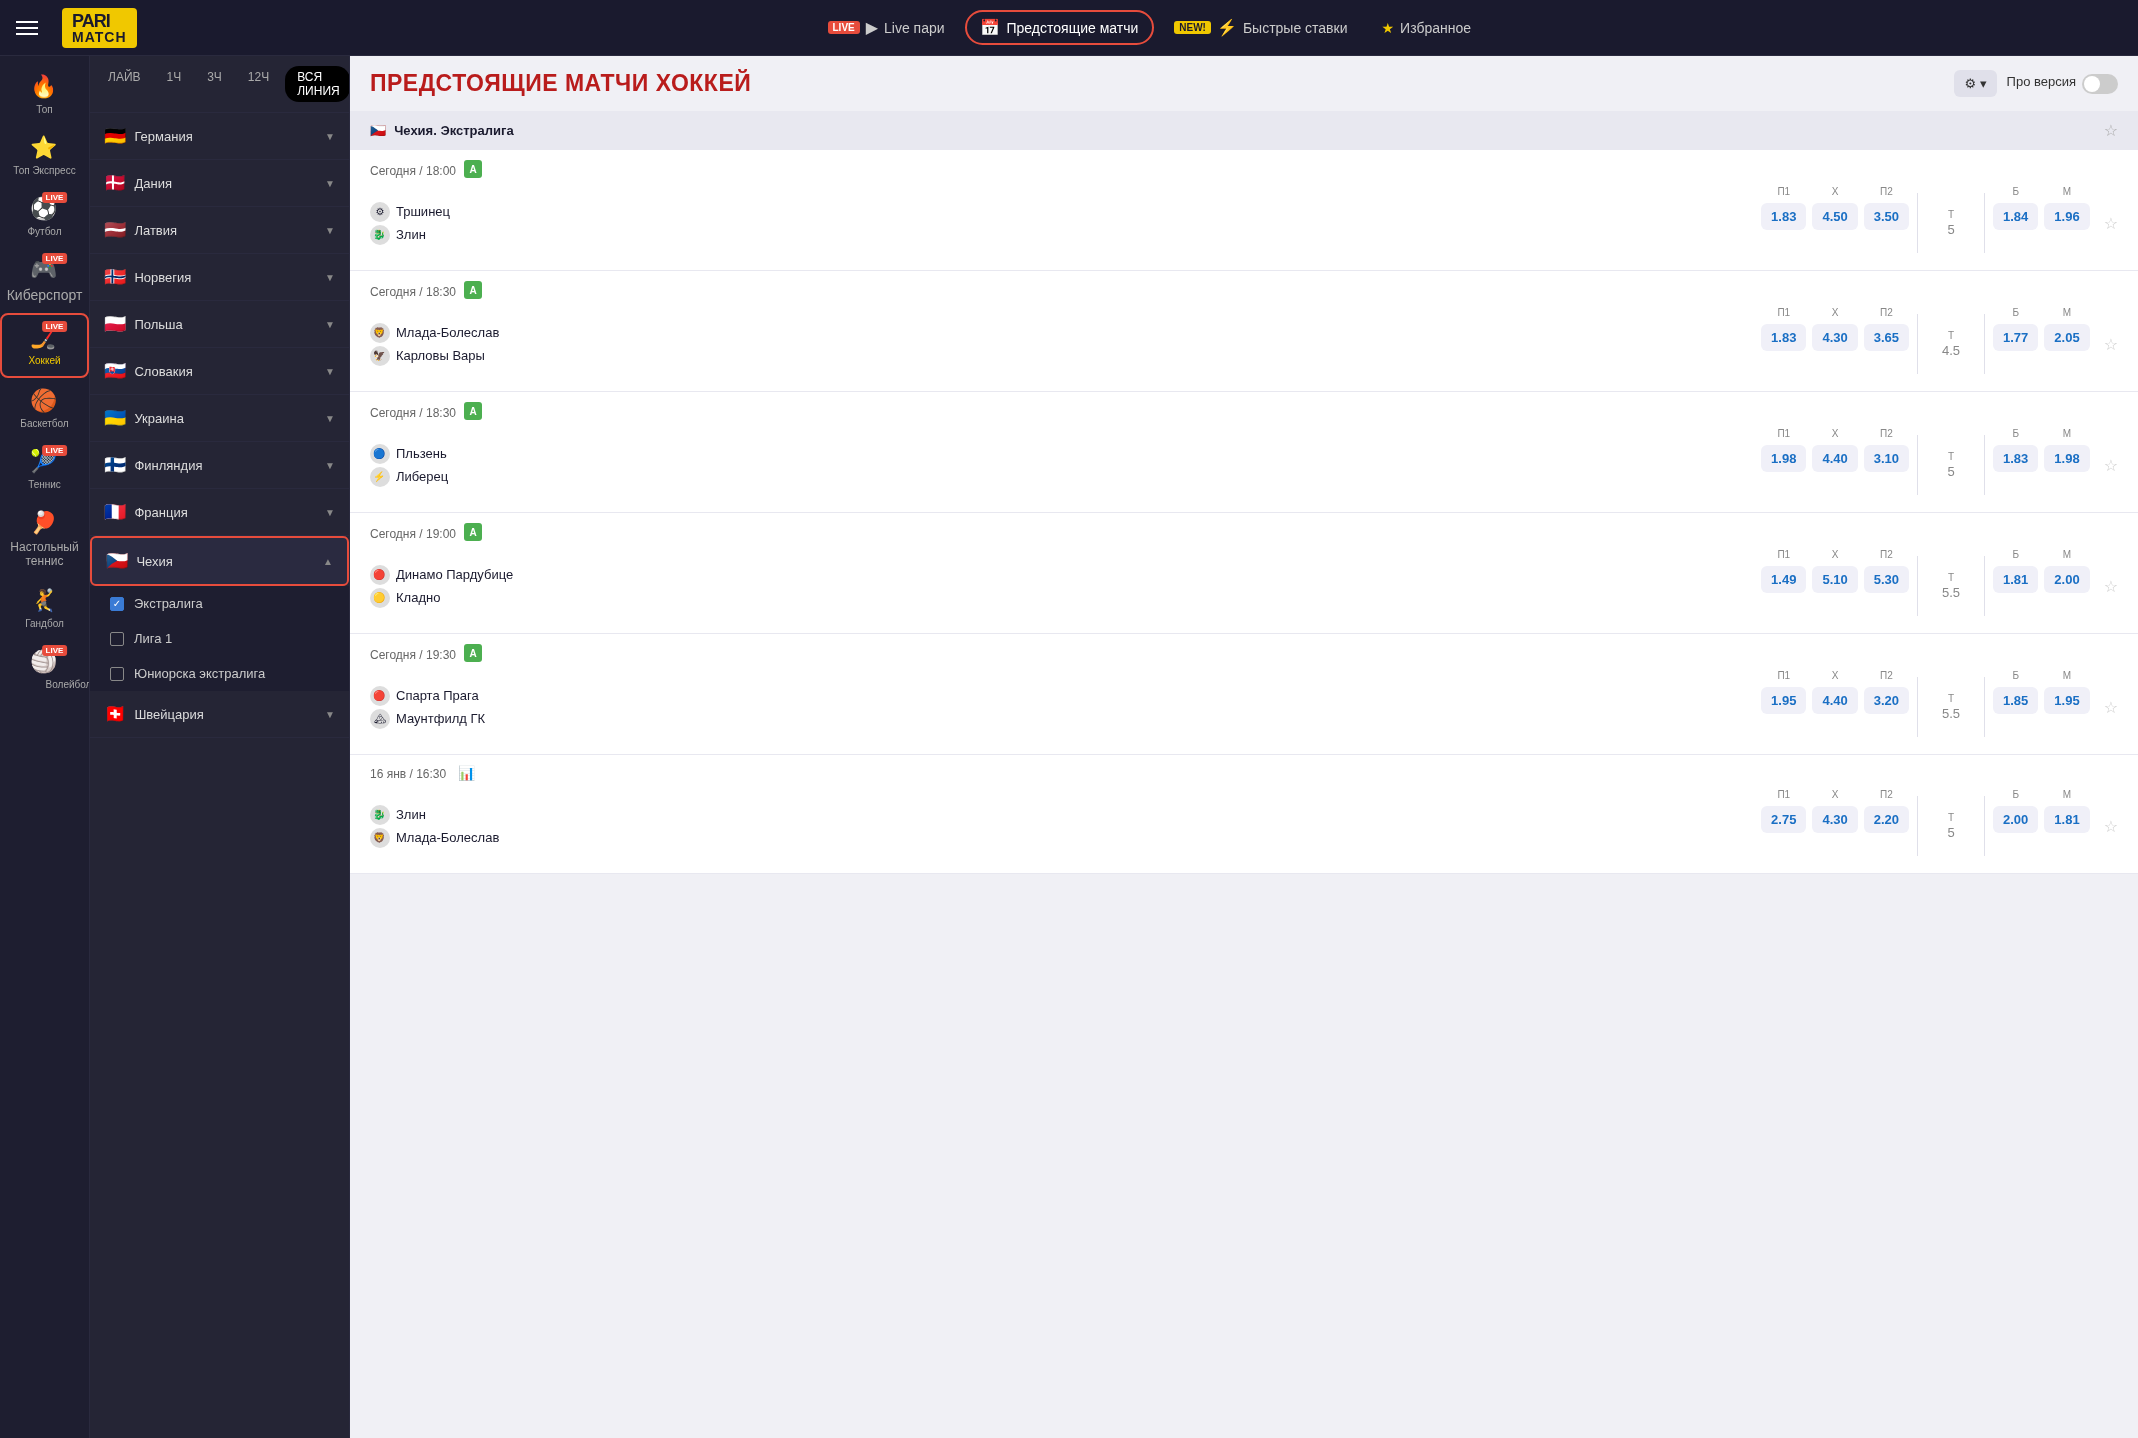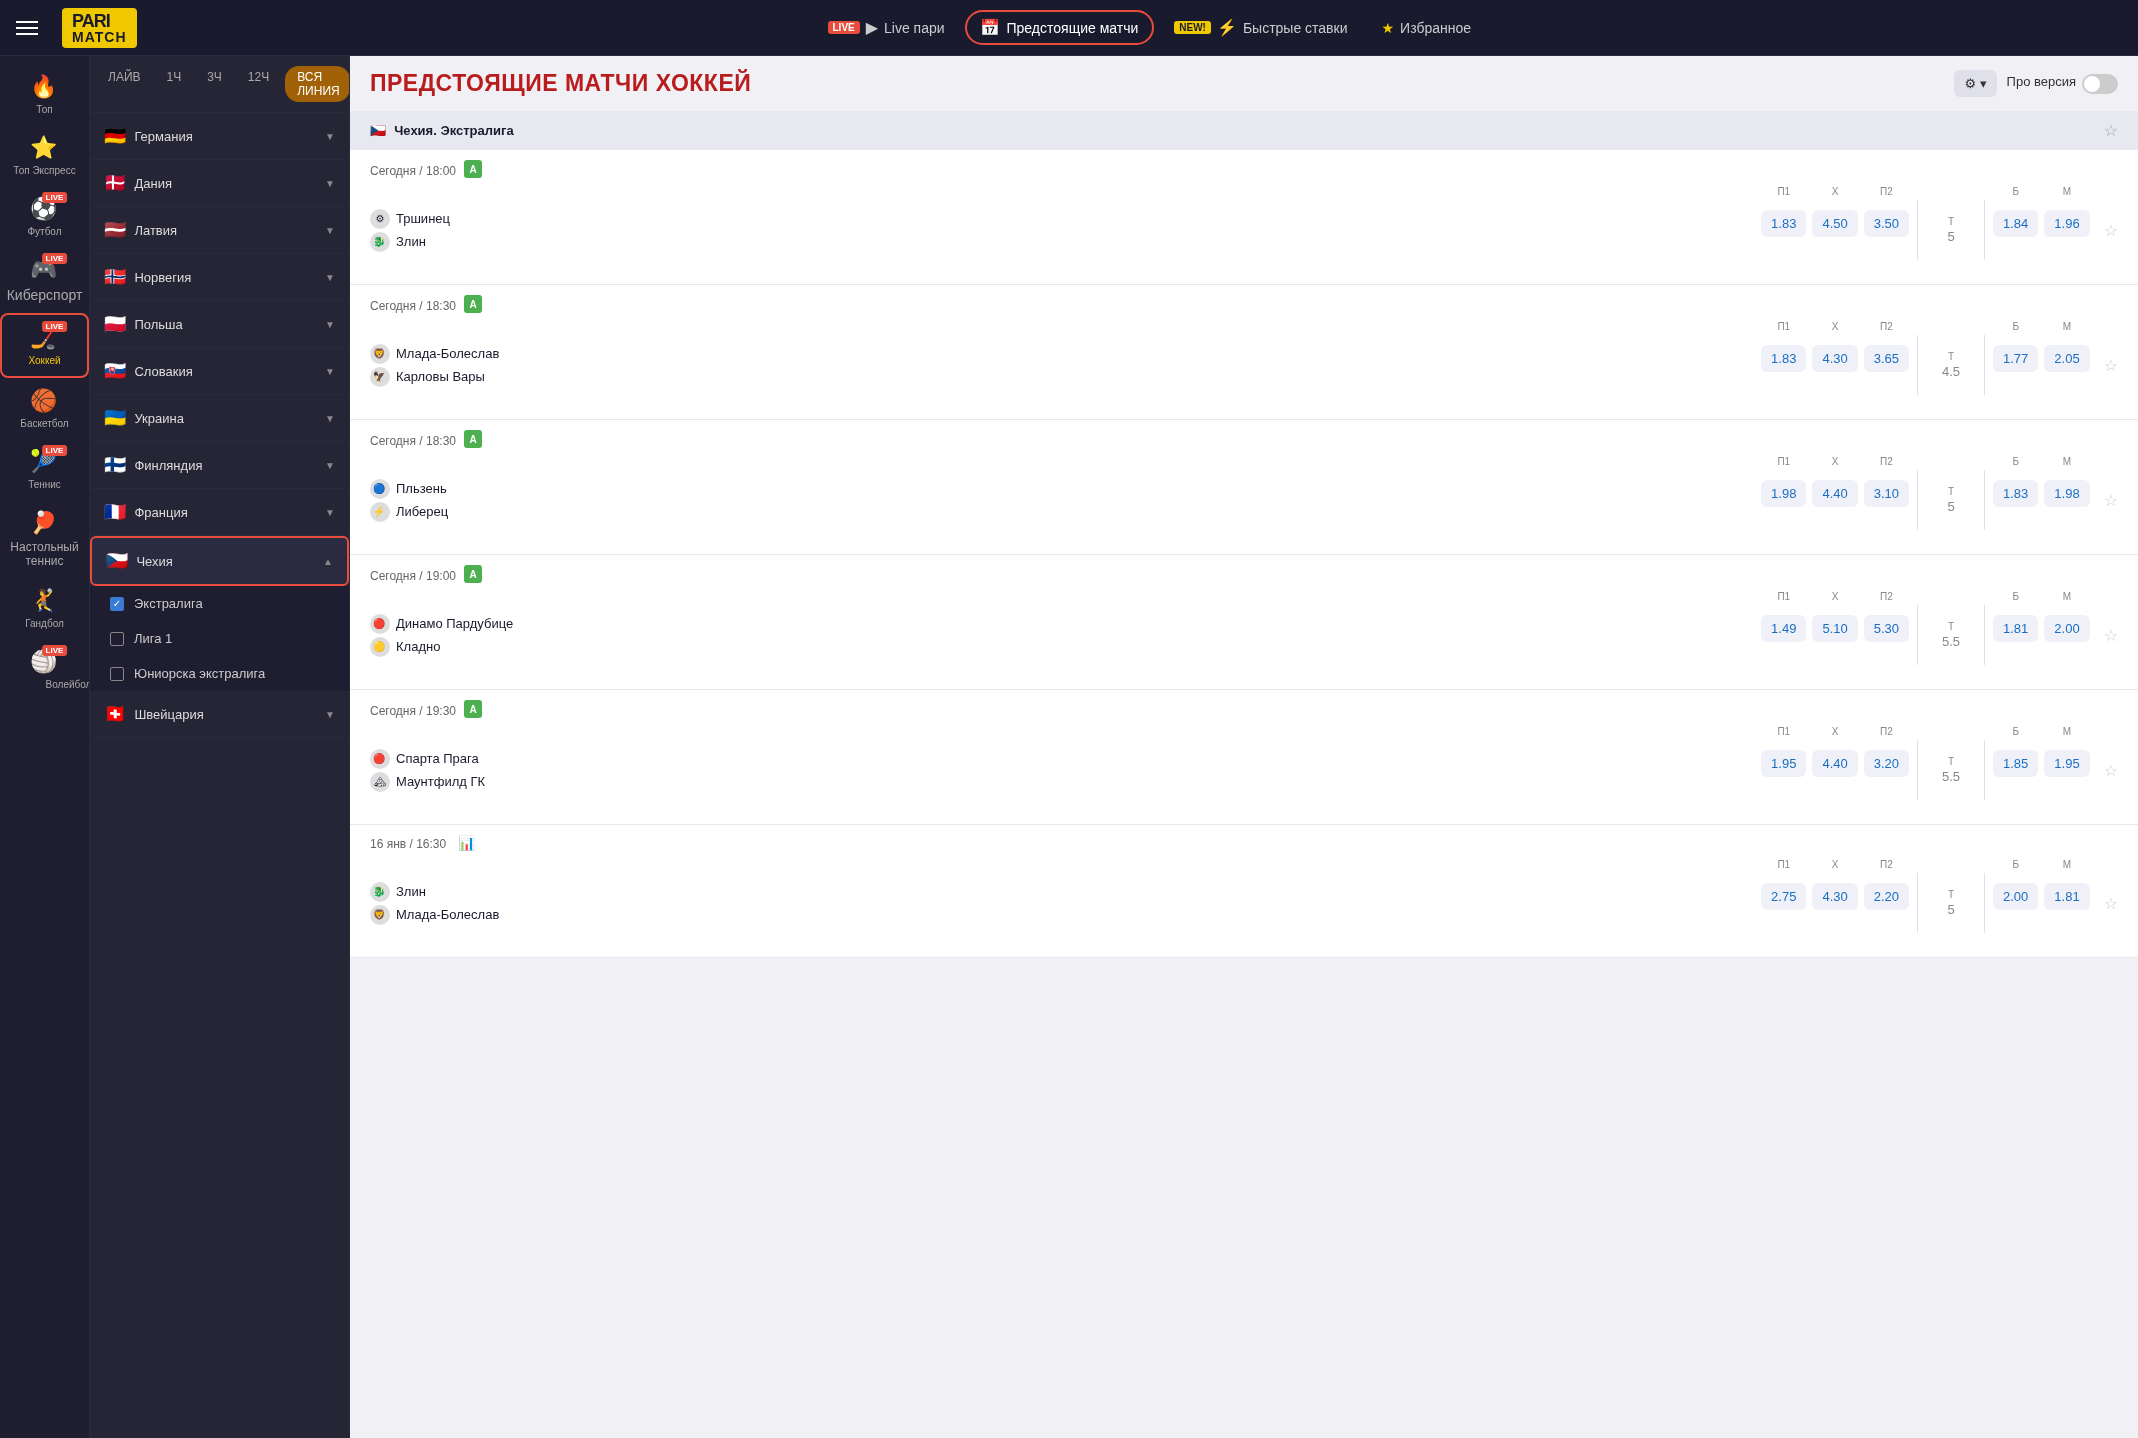--- a/index.html
+++ b/index.html
@@ -24,21 +24,21 @@
     .sidebar { width: 90px; background: #1e1e30; display: flex; flex-direction: column; align-items: center; padding: 8px 0; overflow-y: auto; flex-shrink: 0; border-right: 1px solid #2a2a3e; }
     .sidebar-item { display: flex; flex-direction: column; align-items: center; gap: 4px; padding: 10px 4px; width: 100%; cursor: pointer; color: #aaa; font-size: 11px; text-align: center; position: relative; }
     .sidebar-item.active-box { border: 2px solid #e74c3c; border-radius: 8px; color: #f0c800; }
     .sidebar-icon { font-size: 22px; }
     .live-dot { position: absolute; top: 6px; left: 50%; transform: translateX(-50%) translateX(10px); background: #e74c3c; color: #fff; font-size: 8px; font-weight: 700; padding: 1px 4px; border-radius: 3px; }
 
     
     .middle-panel { width: 260px; background: #252535; flex-shrink: 0; overflow-y: auto; border-right: 1px solid #2a2a3e; }
     .time-tabs { display: flex; padding: 10px 8px; gap: 6px; border-bottom: 1px solid #2a2a3e; }
     .time-tab { padding: 4px 10px; border-radius: 14px; font-size: 12px; cursor: pointer; color: #aaa; }
-    .time-tab.active { background: #a16207; color: #fff; padding-left: 12px; }
+    .time-tab.active { background: #000000; color: #fff; padding-left: 12px; }
     .country-item { display: flex; align-items: center; justify-content: space-between; padding: 12px 14px; cursor: pointer; font-size: 13px; color: #ddd; border-bottom: 1px solid #2a2a3e; }
     .country-item.expanded { background: #2a2a40; }
     .country-left { display: flex; align-items: center; gap: 8px; }
     .flag { font-size: 18px; }
     .chevron { font-size: 10px; color: #888; }
     .sub-items { background: #1e1e30; }
     .sub-item { display: flex; align-items: center; gap: 10px; padding: 10px 20px; font-size: 13px; color: #ccc; cursor: pointer; }
     .sub-item .checkbox { width: 14px; height: 14px; border: 1px solid #888; border-radius: 2px; display: flex; align-items: center; justify-content: center; font-size: 10px; }
     .sub-item .checkbox.checked { background: #3a7bd5; border-color: #3a7bd5; color: #fff; }
 
@@ -64,21 +64,21 @@
     .match-time { font-size: 12px; color: #666; }
     .a-badge { background: #4caf50; color: #fff; font-size: 10px; font-weight: 700; padding: 1px 5px; border-radius: 3px; width: 18px; height: 18px; display: flex; align-items: center; justify-content: center; }
     .teams-row { display: flex; align-items: center; padding: 4px 0 10px 0; gap: 0; }
     .teams-names { flex: 1; }
     .team-name { display: flex; align-items: center; gap: 6px; font-size: 13px; color: #1a1a2e; margin: 3px 0; }
     .team-logo { width: 20px; height: 20px; border-radius: 50%; background: #ddd; display: flex; align-items: center; justify-content: center; font-size: 10px; }
 
     .odds-section { display: flex; align-items: center; gap: 6px; margin-left: auto; }
     .odds-group { display: flex; flex-direction: column; align-items: center; }
     .odds-col-label { font-size: 10px; color: #888; }
-    .odds-val { background: #f0f0f8; border-radius: 6px; padding: 6px 10px; font-size: 13px; font-weight: 400; color: #1a6fc4; cursor: pointer; width: 100%; text-align: center; margin: 13px 0; }
+    .odds-val { background: #f0f0f8; border-radius: 6px; padding: 6px 10px; font-size: 13px; font-weight: 700; color: #1a6fc4; cursor: pointer; width: 100%; text-align: center; margin: 6px 0; }
     .odds-separator { width: 1px; height: 60px; background: #e0e0ea; margin: 0 2px; }
     .t-col { display: flex; flex-direction: column; align-items: center; min-width: 50px; }
     .t-label { font-size: 10px; color: #888; margin-bottom: 2px; }
     .t-val { font-size: 13px; color: #888; text-align: center; }
     .match-star { color: #ccc; cursor: pointer; font-size: 16px; margin-left: 8px; }
     .stats-icon { color: #aaa; font-size: 14px; margin-left: 4px; cursor: pointer; }
 
     .header-logo-wrap { display: flex; align-items: center; }
     .logo-pm { display: flex; flex-direction: column; line-height: 1; }
     .logo-top { font-size: 20px; font-weight: 900; color: #f0c800; letter-spacing: -1px; }

